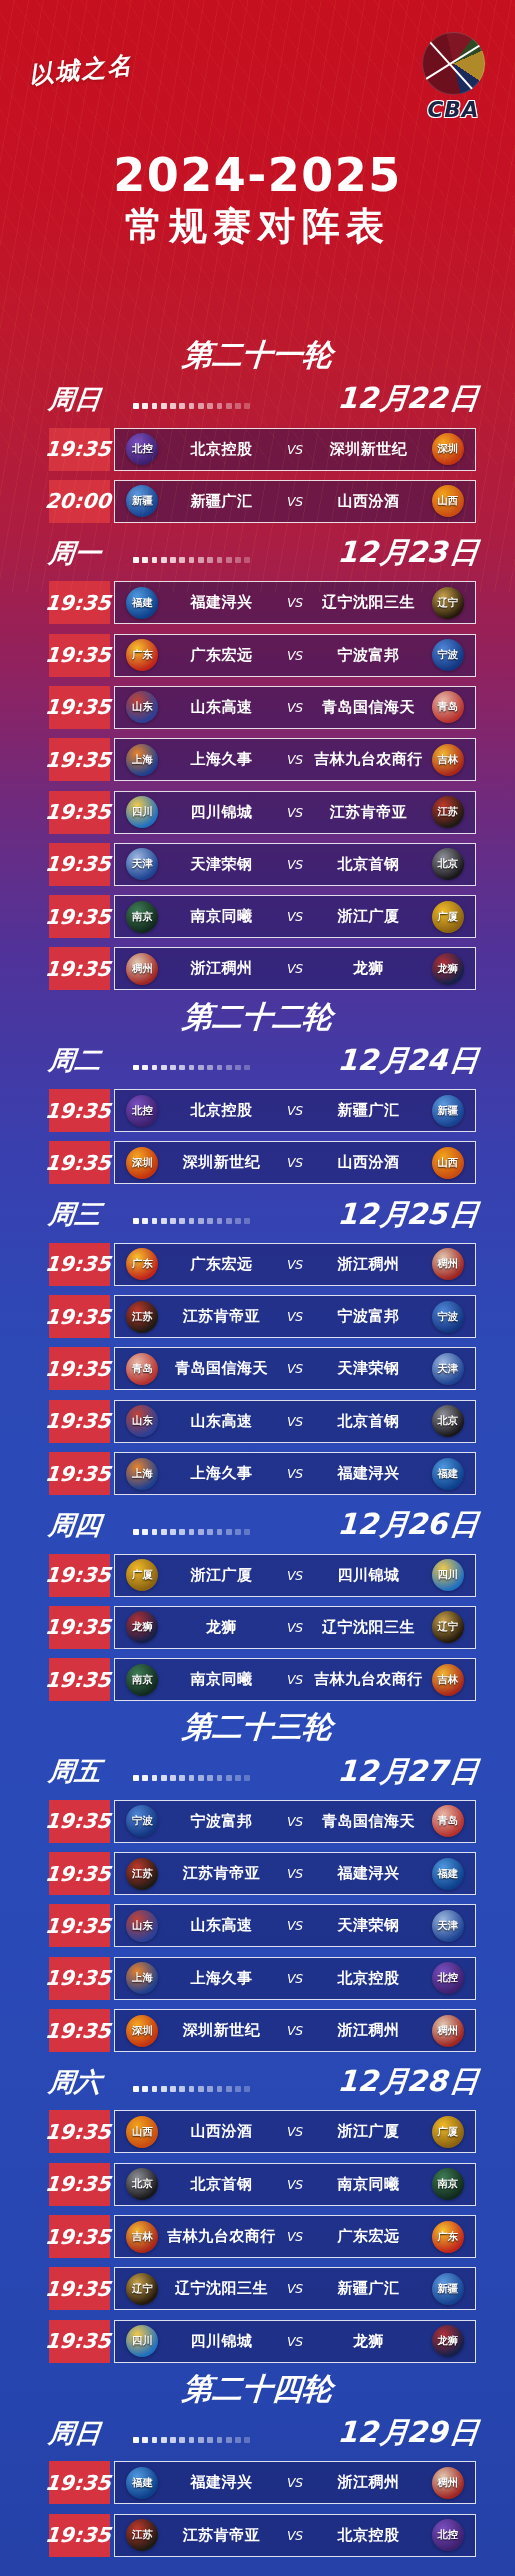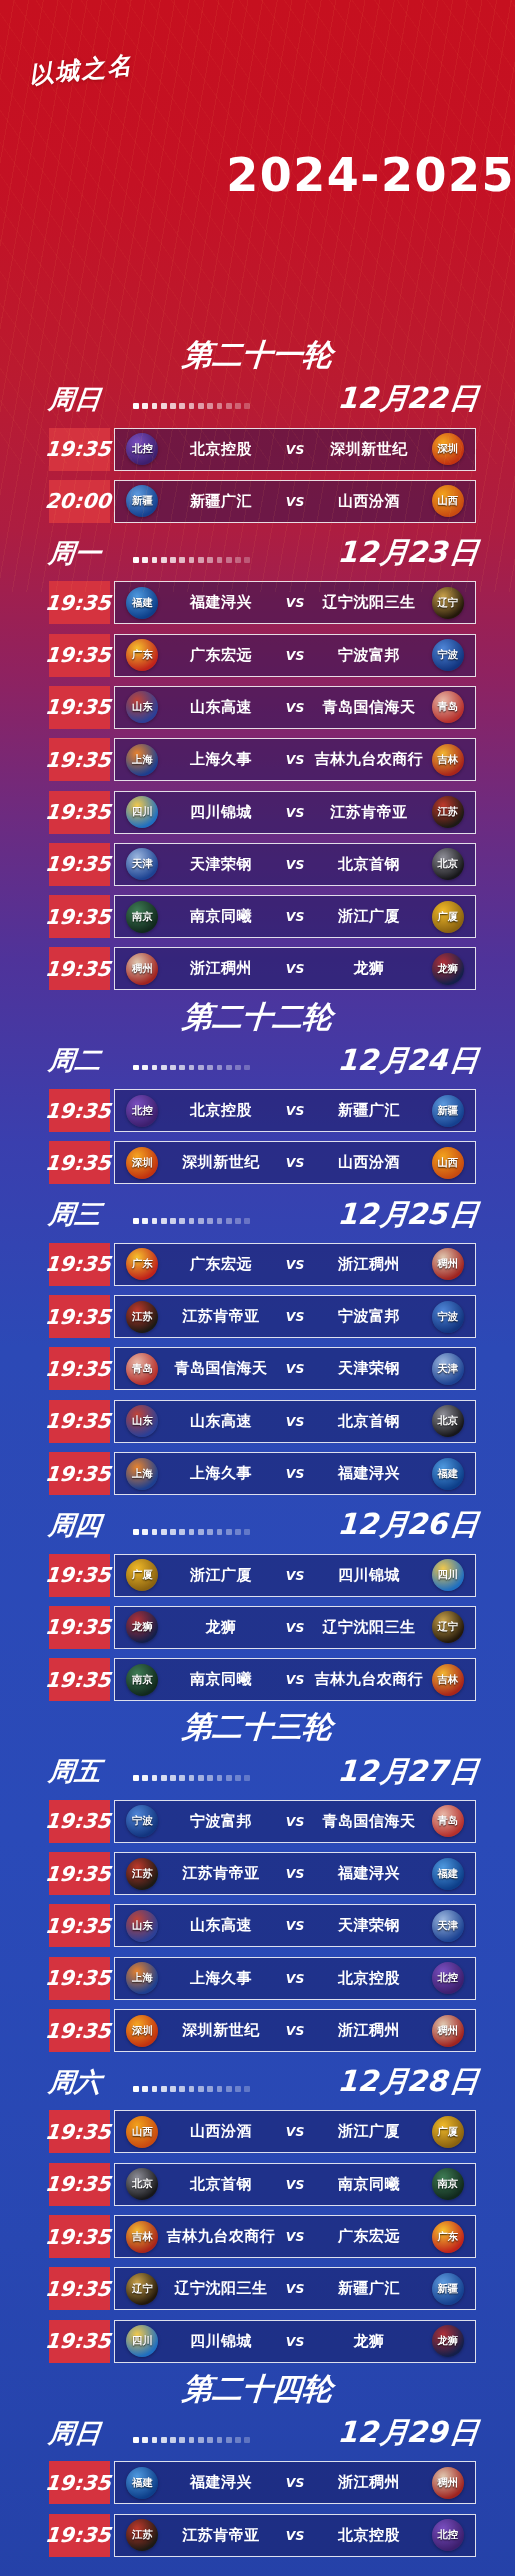--- a/index.html
+++ b/index.html
@@ -23,21 +23,21 @@
     font-style:italic;transform:rotate(-6deg);letter-spacing:2.1px;text-shadow:0 1px 3.1px rgba(120,0,0,.5);}
   .cba-logo{position:absolute;right:23px;top:32px;width:77px;display:flex;flex-direction:column;align-items:center;}
   .cba-ball{width:63px;height:63px;border-radius:50%;position:relative;overflow:hidden;
     background:conic-gradient(from 210deg,#6e0f1e 0 38%,#801624 38% 52%,#2e4a23 52% 60%,#b08a28 60% 76%,#1b2a5c 76% 88%,#6e0f1e 88% 100%);
     box-shadow:0 0 0 1px rgba(255,255,255,.15) inset;}
   .cba-seam1,.cba-seam2{position:absolute;left:-25%;width:150%;height:2.1px;background:#fff;border-radius:1px;}
   .cba-seam1{top:46%;transform:rotate(-32deg);}
   .cba-seam2{top:56%;transform:rotate(48deg);}
   .cba-text{margin-top:2.1px;font-size:21.6px;font-weight:900;font-style:italic;color:#1c2444;letter-spacing:1px;
     text-shadow:-1px -1px 0 #fff,1px -1px 0 #fff,-1px 1px 0 #fff,1px 1px 0 #fff;}
-  .title-block{position:absolute;top:152px;left:0;right:0;text-align:right;}
+  .title-block{position:absolute;top:152px;left:0;right:0;text-align:center;}
   .title-1{font-size:46px;font-weight:900;letter-spacing:1.5px;line-height:1;}
   .title-2{font-size:37px;font-weight:900;letter-spacing:2.6px;line-height:1;margin-top:6.2px;}
   .title-3{font-size:38px;font-weight:900;letter-spacing:6.2px;line-height:1;margin-top:9.3px;}
 
   .round-title{margin:8.2px 0 6.2px;height:34px;line-height:34px;text-align:center;
     font-size:30px;font-weight:900;font-style:italic;transform:skewX(-4deg);}
   .day-header{margin:2.1px 36px 8.2px 49px;height:41px;display:flex;justify-content:space-between;align-items:center;}
   .weekday-wrap{display:flex;align-items:flex-end;}
   .weekday{font-size:26px;font-weight:900;font-style:italic;transform:skewX(-6deg);line-height:1;}
   .dots{display:flex;gap:3.6px;margin-left:32px;margin-bottom:3.1px;}
@@ -46,32 +46,40 @@
 
   .match-row{display:flex;margin:0 39px 9.3px 49px;height:43px;}
   .time-box{width:61px;flex:0 0 61px;background:#d5333f;display:flex;align-items:center;justify-content:center;}
   .time-text{font-size:20.6px;font-weight:900;font-style:italic;transform:skewX(-8deg);}
   .row-body{flex:1;margin-left:4.1px;border:1px solid rgba(255,255,255,.85);
     background:rgba(18,18,80,.42);display:flex;align-items:center;padding:0 11.3px;}
   .team-logo{width:32px;height:32px;border-radius:50%;flex:0 0 32px;display:flex;align-items:center;justify-content:center;
     font-size:10.3px;font-weight:bold;color:#fff;text-shadow:0 0.5px 1.5px rgba(0,0,0,.8);
     box-shadow:0 1px 3.1px rgba(0,0,0,.35);}
   .team-name{flex:1;text-align:center;font-size:15px;font-weight:bold;letter-spacing:0.5px;}
-  .vs{font-size:12.4px;font-weight:700;font-style:italic;padding:0 2.1px;}
+  .vs{font-size:12.4px;font-weight:400;font-style:italic;padding:0 2.1px;}
 </style>
 </head>
 <body>
 
 <div class="deco deco-top"></div>
 <div class="deco deco-top2"></div>
 
 <div class="header-art">
   <div class="corner-mark">以城之名</div>
+  <div class="cba-logo">
+    <div class="cba-ball">
+      <div class="cba-seam1"></div>
+      <div class="cba-seam2"></div>
+    </div>
+    <div class="cba-text">CBA</div>
+  </div>
   <div class="title-block">
     <div class="title-1">2024-2025</div>
+    <div class="title-3">常规赛对阵表</div>
   </div>
 </div>
 
 <div id="rounds">
     <section class="round">
       <h2 class="round-title">第二十一轮</h2>
       <div class="day-header">
         <div class="weekday-wrap">
           <span class="weekday">周日</span>
           <div class="dots">

